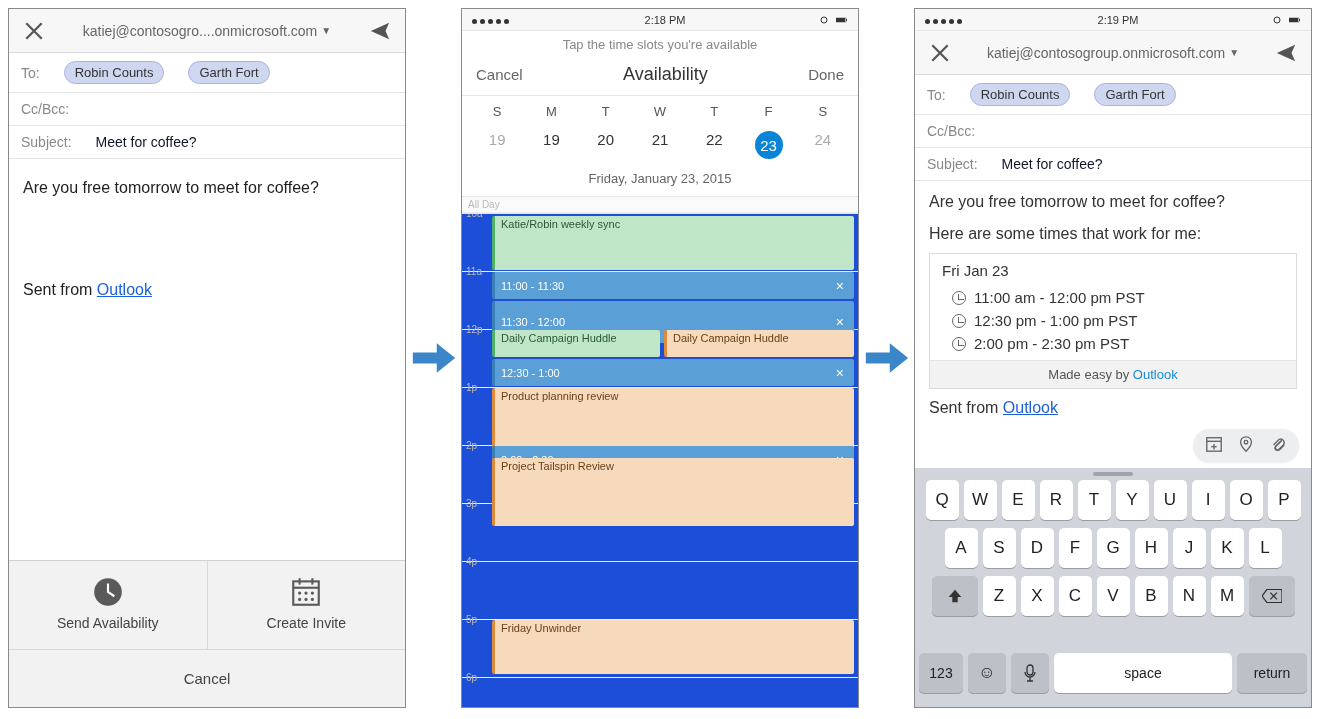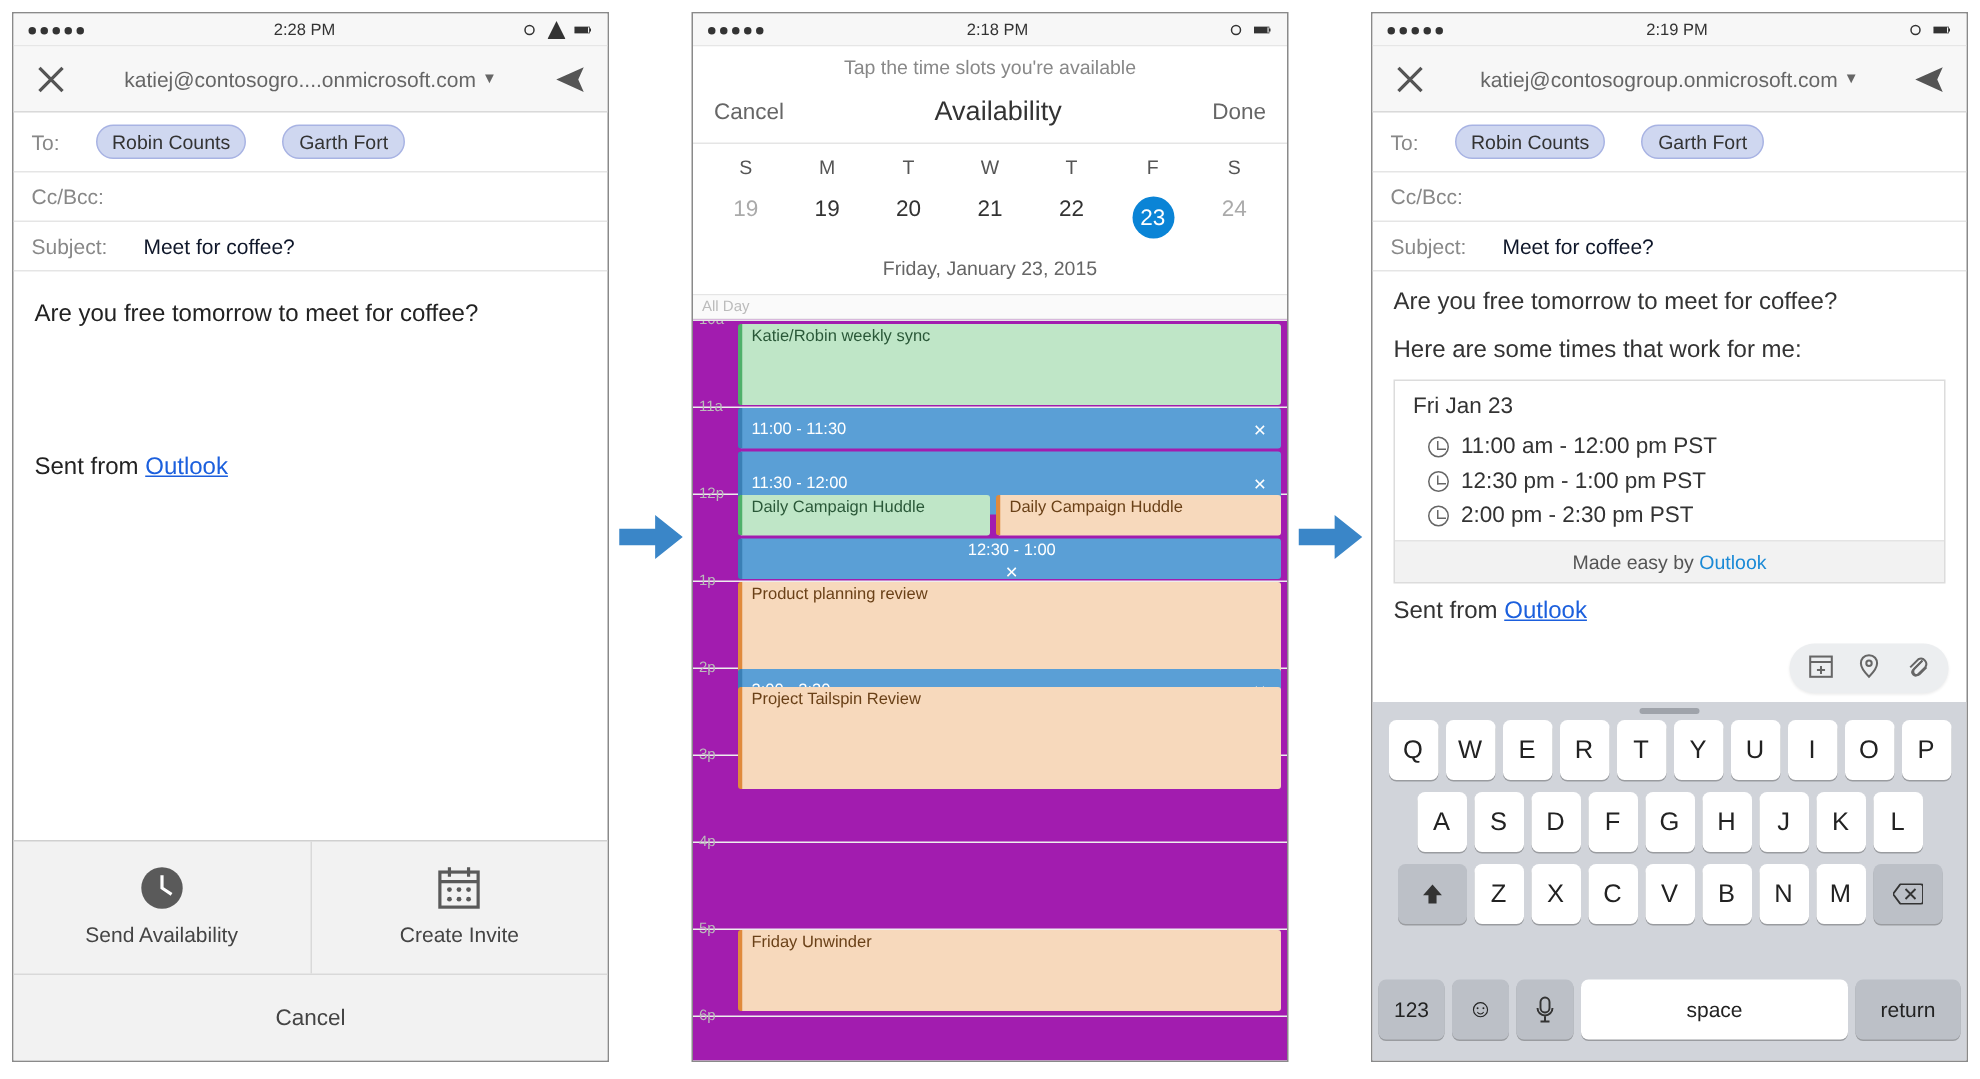--- a/index.html
+++ b/index.html
@@ -45,21 +45,21 @@
   .avail-hdr .side { font-size:15px; color:#666; }
 
   .cal { padding: 4px 8px 10px; border-bottom:1px solid #e5e5e5; }
   .dow, .dates { display:flex; }
   .dow div, .dates div { flex:1; text-align:center; font-size:13px; color:#555; padding:4px 0;}
   .dates div { font-size:15px; color:#333; padding:8px 0;}
   .dates .sel span { display:inline-flex; width:28px; height:28px; border-radius:50%; background:#0a84d6; color:#fff; align-items:center; justify-content:center;}
   .dates .out { color:#aaa; }
   .cal .full { text-align:center; font-size:13px; color:#666; padding-top:4px;}
 
-  .sched { flex:1; overflow:hidden; position:relative; border-top:1px solid #e5e5e5; background:#a21caf;}
+  .sched { flex:1; overflow:hidden; position:relative; border-top:1px solid #e5e5e5; background:#1d4ed8;}
   .allday { font-size:10px; color:#bbb; padding: 2px 6px; border-bottom:1px solid #eee; background:#fafafa;}
   .grid { position:relative; height:540px; overflow:hidden; }
   .hourrow { position:absolute; left:0; right:0; height:58px; border-bottom:1px solid #eee;}
   .hourlbl { position:absolute; left:4px; top:-6px; font-size:10px; color:#bbb;}
   .evt { position:absolute; left:30px; right:4px; border-radius:2px; padding: 2px 6px; font-size:11px; overflow:hidden; }
   .evt.green { background:#bfe6c7; border-left:3px solid #4fb06a; color:#2a5838;}
   .evt.blue  { background:#5a9fd6; border-left:3px solid #3a7fb5; color:#fff; display:flex; align-items:center; justify-content:space-between;}
   .evt.orange{ background:#f7d9bc; border-left:3px solid #e08a3c; color:#6a4118;}
   .evt .xx { font-size:14px; padding:0 4px;}
   .evt.half-w { right:50%; }
@@ -93,37 +93,20 @@
   .funcrow { display:flex; gap:5px;margin-top:37px;}
   .midshell { flex:1; position:relative;}
   .grab { width:40px; height:4px; background:#9fa3aa; border-radius:2px; margin: -2px auto 4px;}
 </style>
 </head>
 <body>
 
 <div class="stage">
 
 <div class="phone">
-  <div class="statusbar">
-    <div class="sb-dots"><span></span><span></span><span></span><span></span><span></span></div>
-    <div>2:28 PM</div>
-    <div class="sb-right">
-      <svg viewBox="0 0 12 12">
-            <circle cx="6" cy="6" r="3" fill="none" stroke="#333"></circle>
-          </svg>
-      <svg viewBox="0 0 12 12">
-            <path d="M6 0 L12 12 L0 12 Z" fill="#333"></path>
-          </svg>
-      <svg viewBox="0 0 24 12">
-            <rect x="0" y="2" width="20" height="8" fill="none" stroke="#333"></rect>
-            <rect x="0" y="2" width="18" height="8" fill="#333"></rect>
-            <rect x="20" y="4" width="2" height="4" fill="#333"></rect>
-          </svg>
-    </div>
-  </div>
 
   <div class="compose-hdr">
     <div class="x-icon">
       <svg viewBox="0 0 20 20">
             <path d="M3 3 L17 17 M17 3 L3 17" stroke="#555" stroke-width="2"></path>
           </svg>
     </div>
     <div class="acct">
       <span>katiej@contosogro....onmicrosoft.com</span>
       <span class="ddown">▼</span>
@@ -276,21 +259,21 @@
       <div class="evt blue" style="top:58px; height:27px;">
             <span>11:00 - 11:30</span>
             <span class="xx">×</span>
           </div>
       <div class="evt blue" style="top:87px; height:42px;">
             <span>11:30 - 12:00</span>
             <span class="xx">×</span>
           </div>
       <div class="evt green half-w" style="top:116px; height:27px;"><span>Daily Campaign Huddle</span></div>
       <div class="evt orange half-r" style="top:116px; height:27px;"><span>Daily Campaign Huddle</span></div>
-      <div class="evt blue" style="top:145px; height:27px;flex-direction:column;">
+      <div class="evt blue" style="top:145px; height:27px;">
             <span>12:30 - 1:00</span>
             <span class="xx">×</span>
           </div>
       <div class="evt orange" style="top:174px; height:68px;"><span>Product planning review</span></div>
       <div class="evt blue" style="top:232px; height:27px;">
             <span>2:00 - 2:30</span>
             <span class="xx">×</span>
           </div>
       <div class="evt orange" style="top:244px; height:68px;"><span>Project Tailspin Review</span></div>
       <div class="evt orange" style="top:406px; height:54px;"><span>Friday Unwinder</span></div>

